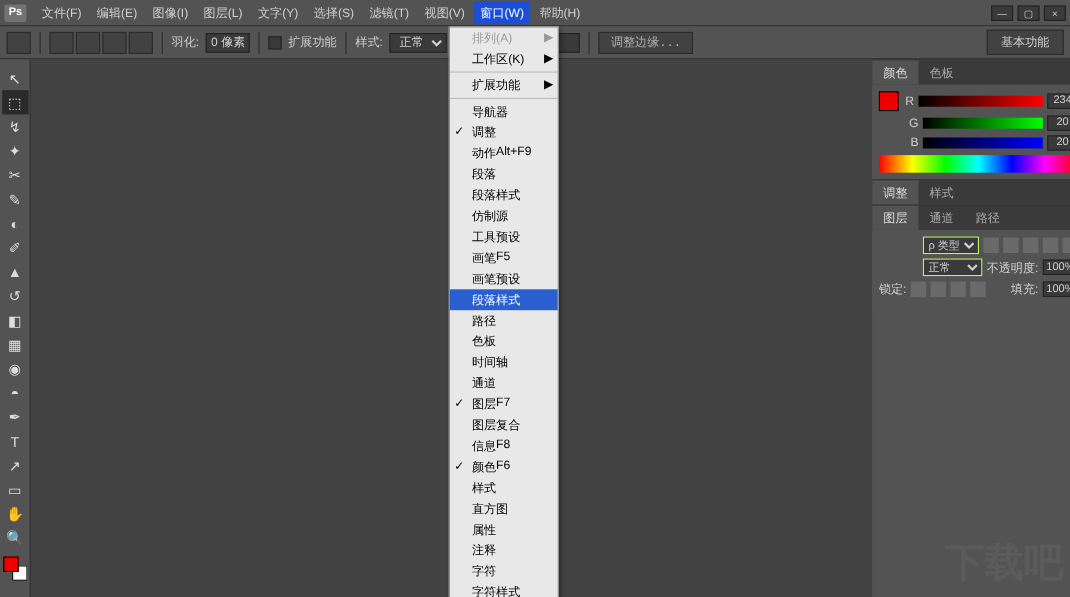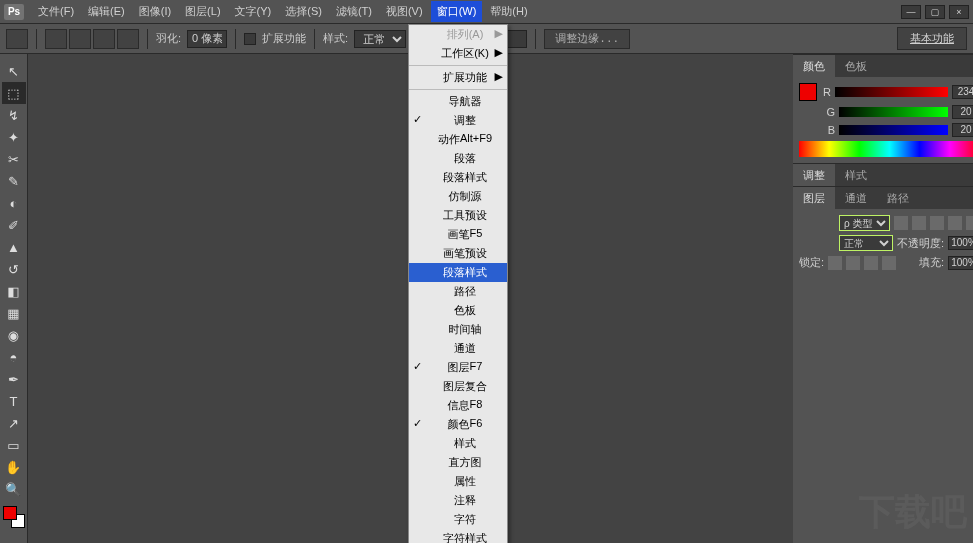--- a/index.html
+++ b/index.html
@@ -13,21 +13,21 @@
 .win-btn { width: 20px; height: 14px; background: #3a3a3a; border: 1px solid #222; display: flex; align-items: center; justify-content: center; font-size: 9px; }
 .options-bar { height: 30px; background: #535353; border-bottom: 1px solid #2a2a2a; display: flex; align-items: center; padding: 0 6px; gap: 6px; font-size: 11px; }
 .opt-icon { width: 22px; height: 20px; background: #424242; border: 1px solid #2a2a2a; }
 .opt-group { display: flex; gap: 2px; }
 .opt-sep { width: 1px; height: 20px; background: #2a2a2a; margin: 0 2px; }
 .opt-label { color: #ccc; text-align: center; }
 .opt-input { width: 40px; height: 18px; background: #3a3a3a; border: 1px solid #222; color: #d0d0d0; padding: 0 4px; font-size: 11px; }
 .opt-select { height: 18px; background: #3a3a3a; border: 1px solid #222; color: #d0d0d0; font-size: 11px; padding: 0 4px; }
 .opt-check { width: 12px; height: 12px; background: #3a3a3a; border: 1px solid #222; }
 .opt-btn { height: 20px; padding: 0 10px; background: #424242; border: 1px solid #2a2a2a; color: #b0b0b0; font-size: 11px; font-family: Liberation Mono, monospace; }
-.workspace { margin-left: auto; padding: 3px 12px; background: #424242; border: 1px solid #2a2a2a; text-decoration: underline; }
+.workspace { margin-left: auto; padding: 3px 12px; background: #424242; border: 1px solid #2a2a2a; }
 .main { display: flex; height: calc(543px - 54px); }
 .toolbox { width: 28px; background: #535353; display: flex; flex-direction: column; align-items: center; padding-top: 6px; gap: 0; border-right: 1px solid #2a2a2a; }
 .tool { width: 24px; height: 22px; display: flex; align-items: center; justify-content: center; cursor: default; color: #ddd; font-size: 13px; }
 .tool.sel { background: #2a2a2a; }
 .tool-sw { width: 22px; height: 22px; position: relative; margin-top: 6px; }
 .sw-fg { width: 14px; height: 14px; background: #e00; border: 1px solid #000; position: absolute; top: 0; left: 0; z-index: 2; }
 .sw-bg { width: 14px; height: 14px; background: #fff; border: 1px solid #000; position: absolute; bottom: 0; right: 0; }
 .canvas-area { flex: 1; background: #434343; }
 .panels { width: 180px; background: #535353; display: flex; }
 .dock-tabs { width: 14px; background: #3a3a3a; display: flex; flex-direction: column; gap: 24px; padding-top: 10px; align-items: center; }
@@ -45,21 +45,21 @@
 .slider.b { background: linear-gradient(90deg,#000,#00f); }
 .sl-val { width: 28px; height: 14px; background: #3a3a3a; border: 1px solid #222; text-align: center; font-size: 10px; }
 .spectrum { height: 16px; background: linear-gradient(90deg, red, yellow, lime, cyan, blue, magenta, red); margin-top: 4px; }
 .adj-text { color: #999; margin-bottom: 6px; }
 .adj-icons { display: flex; flex-wrap: wrap; gap: 6px; justify-content: center; }
 .adj-icon { width: 18px; height: 16px; background: #6a6a6a; }
 .layers-ctrl { display: flex; gap: 4px; align-items: center; margin-bottom: 4px; }
 .sel-sm { height: 16px; background: #3a3a3a; border: 1px solid #bef264; color: #d0d0d0; font-size: 10px; flex: 1; margin-left: 40px; }
 .pct { width: 32px; height: 14px; background: #3a3a3a; border: 1px solid #222; font-size: 10px; text-align: center; }
 .dropdown { position: absolute; left: 408px; top: 24px; width: 100px; background: #e8e8e8; border: 1px solid #888; color: #000; font-size: 11px; box-shadow: 2px 2px 4px rgba(0,0,0,0.4); z-index: 100; }
-.dd-item { padding: 2px 6px 2px 20px; display: flex; justify-content: center; position: relative; cursor: default; }
+.dd-item { padding: 2px 6px 2px 20px; display: flex; justify-content: flex-start; position: relative; cursor: default; }
 .dd-item.disabled { color: #999; }
 .dd-item.hl { background: #2a5fd0; color: #fff; }
 .dd-item .arrow { position: absolute; right: 4px; }
 .dd-item .chk { position: absolute; left: 4px; }
 .dd-sep { height: 1px; background: #bbb; margin: 2px 0; }
 .watermark { position: absolute; right: 6px; bottom: 6px; font-size: 36px; font-weight: bold; color: rgba(255,255,255,0.05); pointer-events: none; }
 </style>
 </head>
 <body>
 

